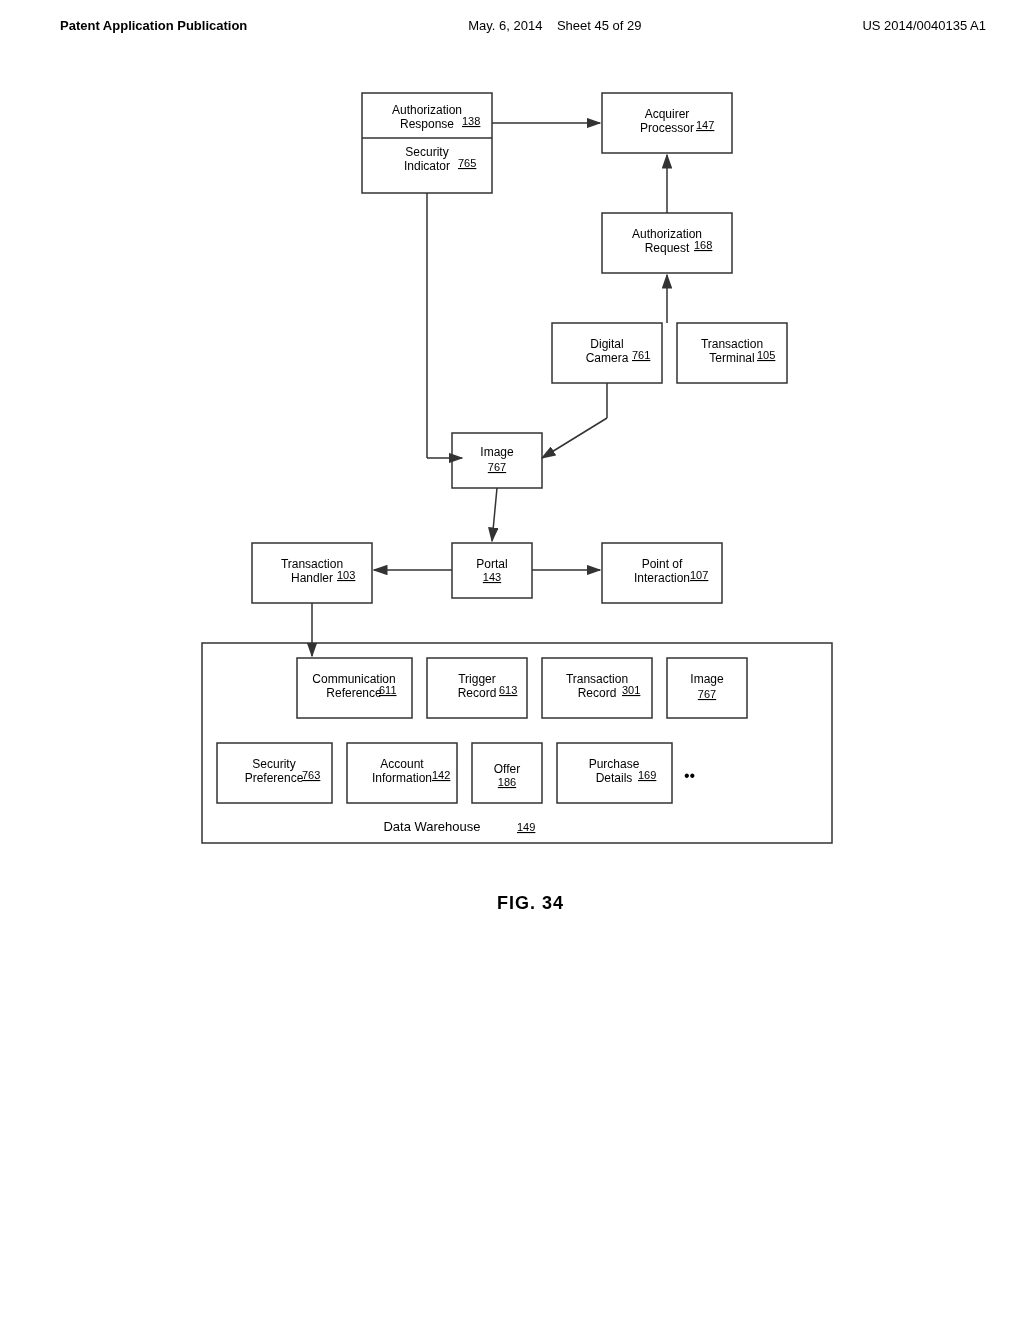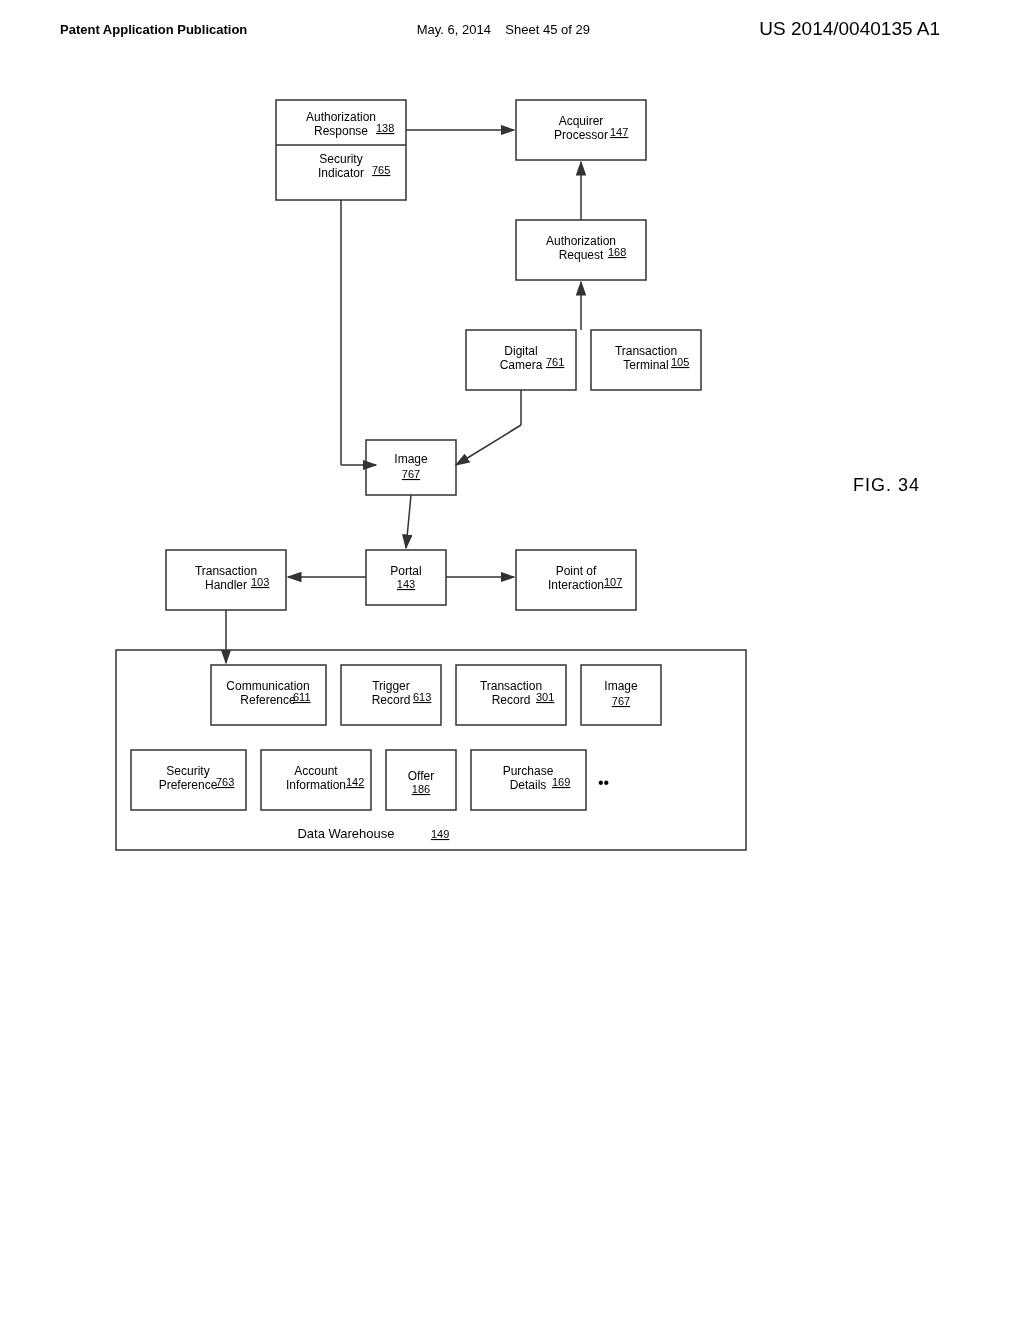--- a/index.html
+++ b/index.html
@@ -10,43 +10,43 @@
       font-family: Arial, sans-serif;
       font-size: 13px;
       color: #000;
       position: relative;
     }
 
     .page-header {
       display: flex;
       justify-content: space-between;
       align-items: center;
-      padding: 18px 84px 10px 60px;
+      padding: 18px 38px 10px 60px;
       border-bottom: none;
     }
 
     .header-left {
       font-size: 13px;
       font-weight: bold;
     }
 
     .header-center {
       font-size: 13px;
     }
 
     .header-right {
-      font-size: 19px;
+      font-size: 13px;
     }
 
     .diagram-area {
       position: relative;
       width: 100%;
       padding: 20px 36px;
       display: flex;
-      flex-direction: row;
+      flex-direction: column;
       align-items: center;
     }
 
     svg.diagram-svg {
       width: 780px;
       height: 820px;
     }
 
     .box {
       fill: white;
@@ -84,21 +84,21 @@
     }
 
     .outer-box {
       fill: white;
       stroke: #333;
       stroke-width: 1.5;
     }
 
     .fig-label {
       font-size: 18px;
-      font-weight: normal;
+      font-weight: bold;
       margin-top: 10px;
       letter-spacing: 1px;
       margin-left: 37px;
     }
   </style>
 </head>
 <body>
 
 <div class="page-header">
   <span class="header-left">Patent Application Publication</span>

